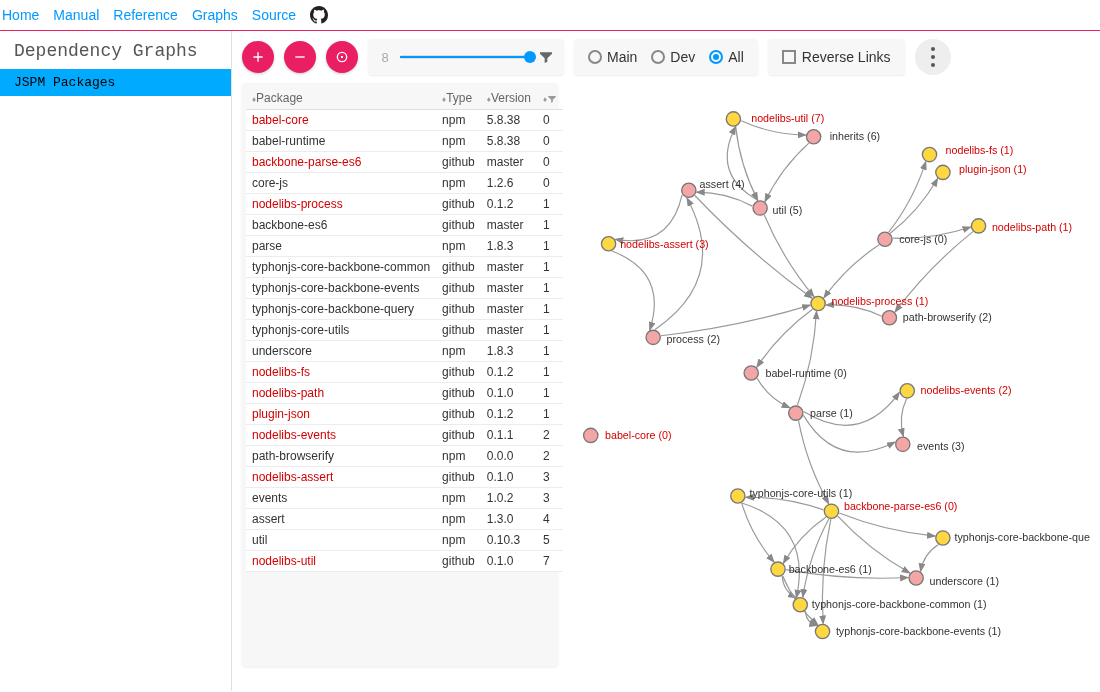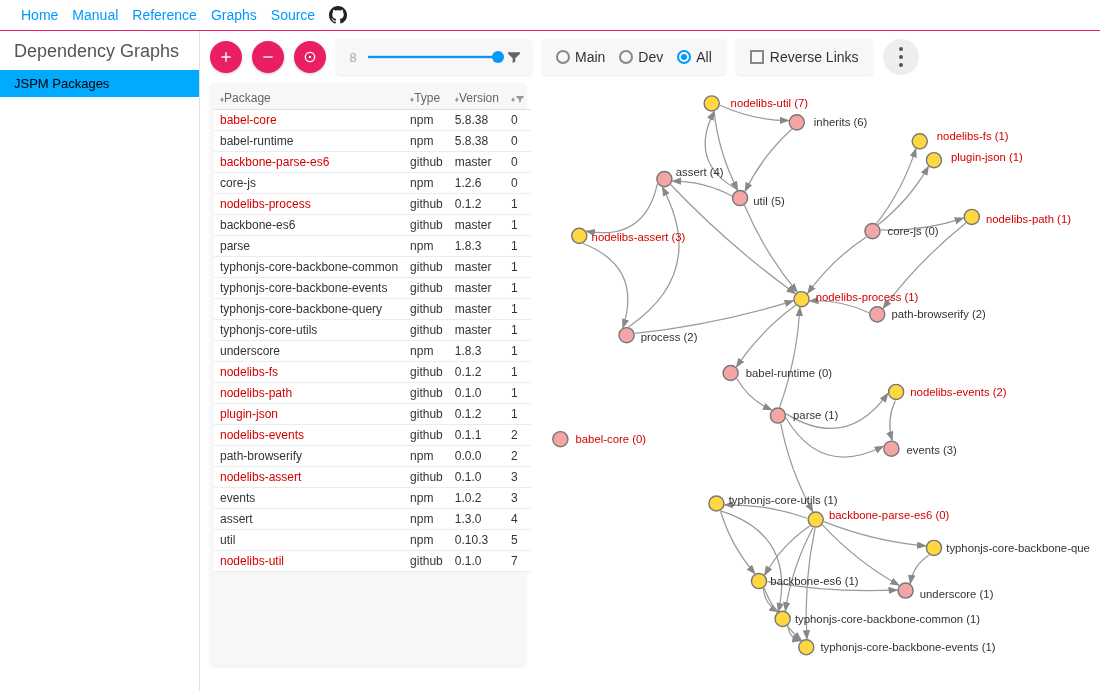--- a/index.html
+++ b/index.html
@@ -13,27 +13,27 @@
     --muted: #666666;
     --node-pink: #f4a6a6;
     --node-yellow: #ffd740;
     --node-stroke: #777;
   }
   * { box-sizing: border-box; }
   html, body { margin: 0; padding: 0; font-family: "Helvetica Neue", Arial, sans-serif; font-size: 13px; color: var(--text); background: #fff; }
   body { width: 1100px; height: 692px; overflow: hidden; position: relative; }
 
   
-  .topnav { display: flex; align-items: center; gap: 14px; padding: 6px 21px; border-bottom: 1px solid var(--pink); }
+  .topnav { display: flex; align-items: center; gap: 14px; padding: 6px 2px; border-bottom: 1px solid var(--pink); }
   .topnav a { color: var(--blue); text-decoration: none; font-size: 14px; }
   .gh-icon { display: inline-flex; width: 18px; height: 18px; }
 
   
   .main { display: flex; height: calc(692px - 32px); }
-  .sidebar { width: 200px; border-right: 1px solid var(--border); }
+  .sidebar { width: 232px; border-right: 1px solid var(--border); font-family: Liberation Mono, monospace; }
   .sidebar h2 { font-weight: 400; font-size: 18px; margin: 10px 14px 8px; color: #555; }
   .sidebar .item { padding: 6px 14px; font-size: 13px; cursor: pointer; }
   .sidebar .item.active { background: #00aaff; color: #000000; }
 
   .content { flex: 1; padding: 8px 10px; position: relative; }
 
   
   .toolbar { display: flex; align-items: center; gap: 10px; margin-bottom: 8px; }
   .btn-circle {
     width: 32px; height: 32px; border-radius: 50%;

